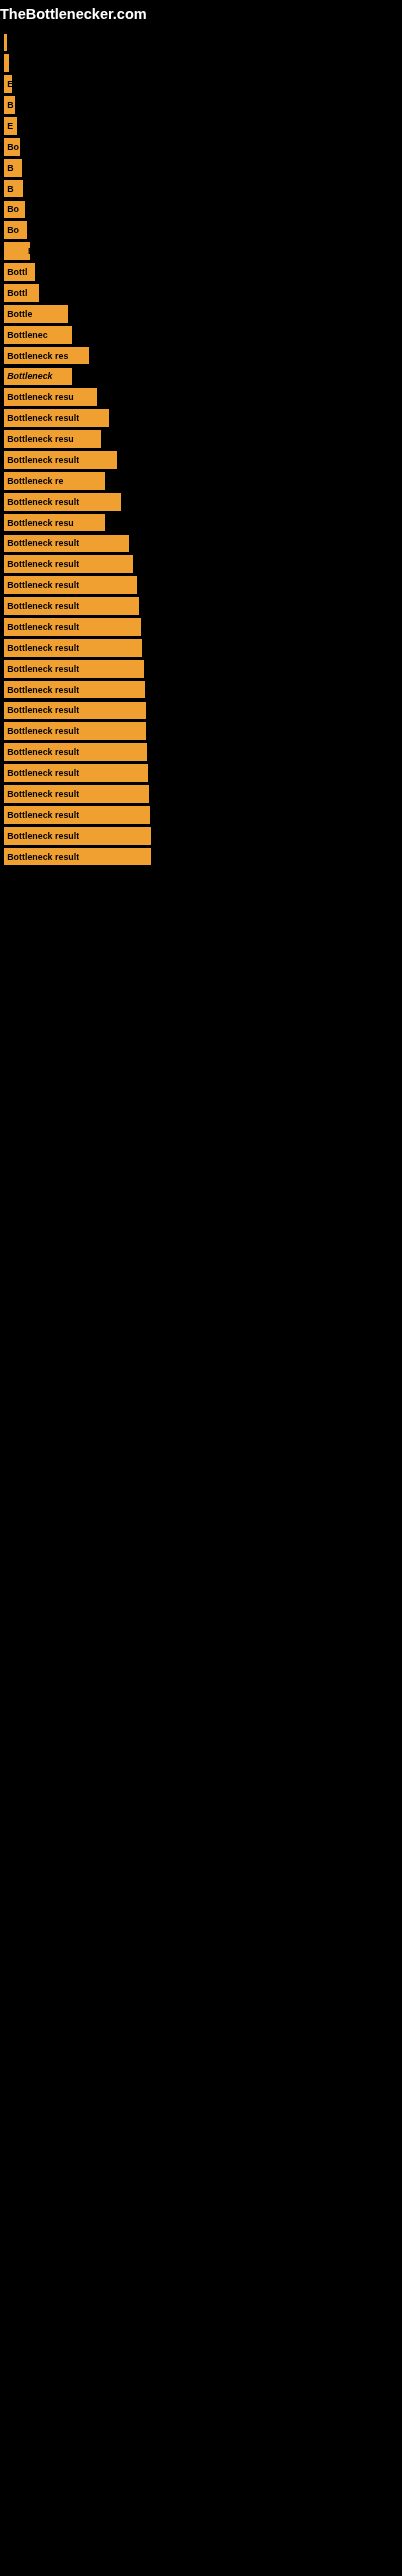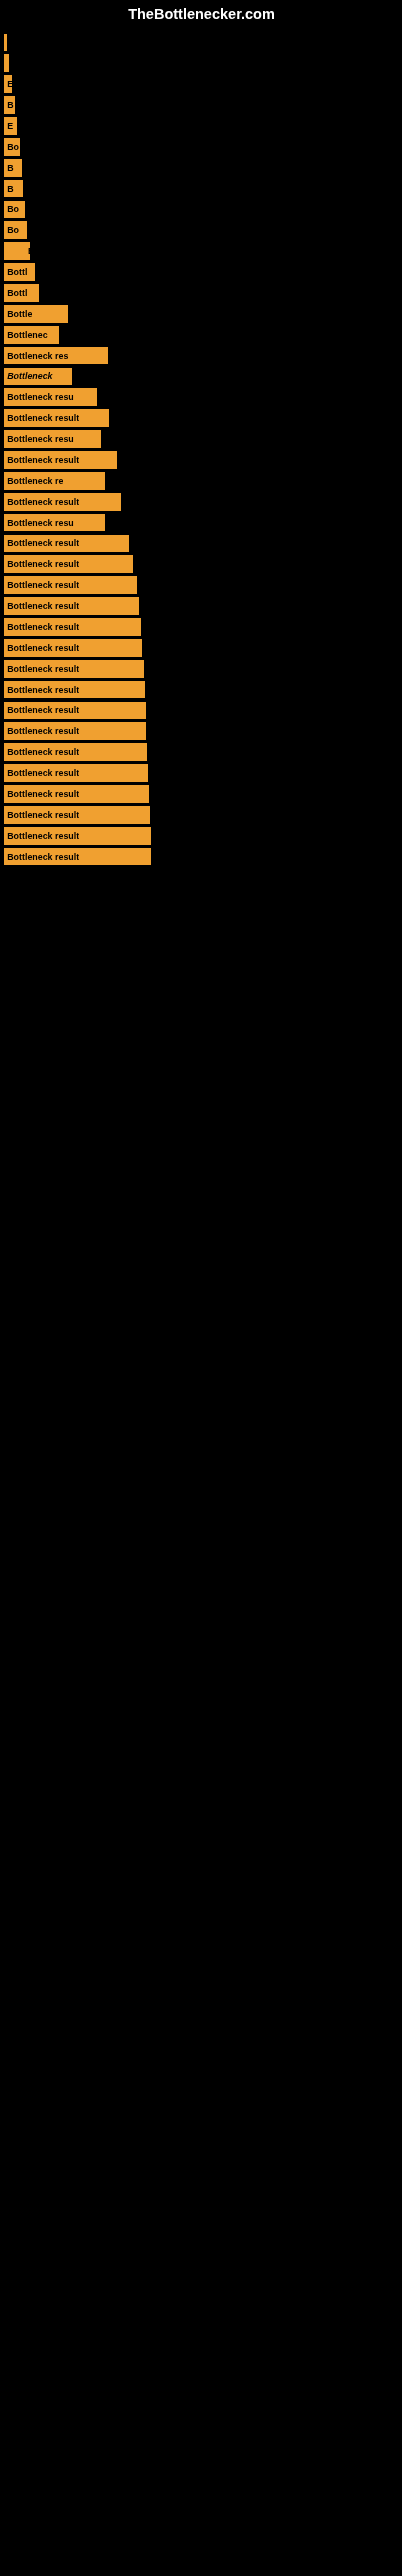--- a/index.html
+++ b/index.html
@@ -11,21 +11,21 @@
       background-color: #000000;
       width: 403px;
       min-height: 2576px;
       font-family: Arial, sans-serif;
       position: relative;
     }
     .site-title {
       color: #ffffff;
       font-size: 14.5px;
       font-weight: bold;
-      text-align: center;
+      text-align: left;
       padding: 6.4px 0 3.2px 0;
     }
     .bars-container {
       padding: 8px 0 0 4px;
     }
     .bar-row {
       display: flex;
       align-items: center;
       margin-bottom: 3.2px;
     }
@@ -115,26 +115,26 @@
       <div class="bar" style="width: 35px;">
         <span class="bar-label">Bottl</span>
       </div>
     </div>
     <div class="bar-row">
       <div class="bar" style="width: 64px;">
         <span class="bar-label">Bottle</span>
       </div>
     </div>
     <div class="bar-row">
-      <div class="bar" style="width: 55px;">
+      <div class="bar" style="width: 68px;">
         <span class="bar-label">Bottlenec</span>
       </div>
     </div>
     <div class="bar-row">
-      <div class="bar" style="width: 104px;">
+      <div class="bar" style="width: 85px;">
         <span class="bar-label">Bottleneck res</span>
       </div>
     </div>
     <div class="bar-row">
       <div class="bar" style="width: 68px; font-style: italic;">
         <span class="bar-label">Bottleneck</span>
       </div>
     </div>
     <div class="bar-row">
       <div class="bar" style="width: 93px;">

